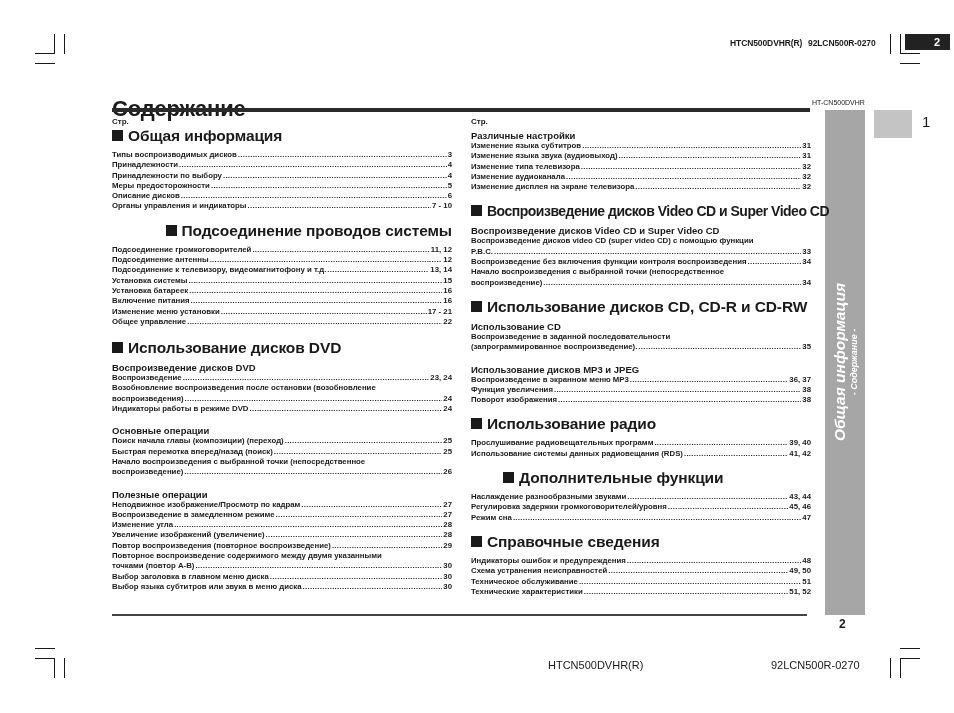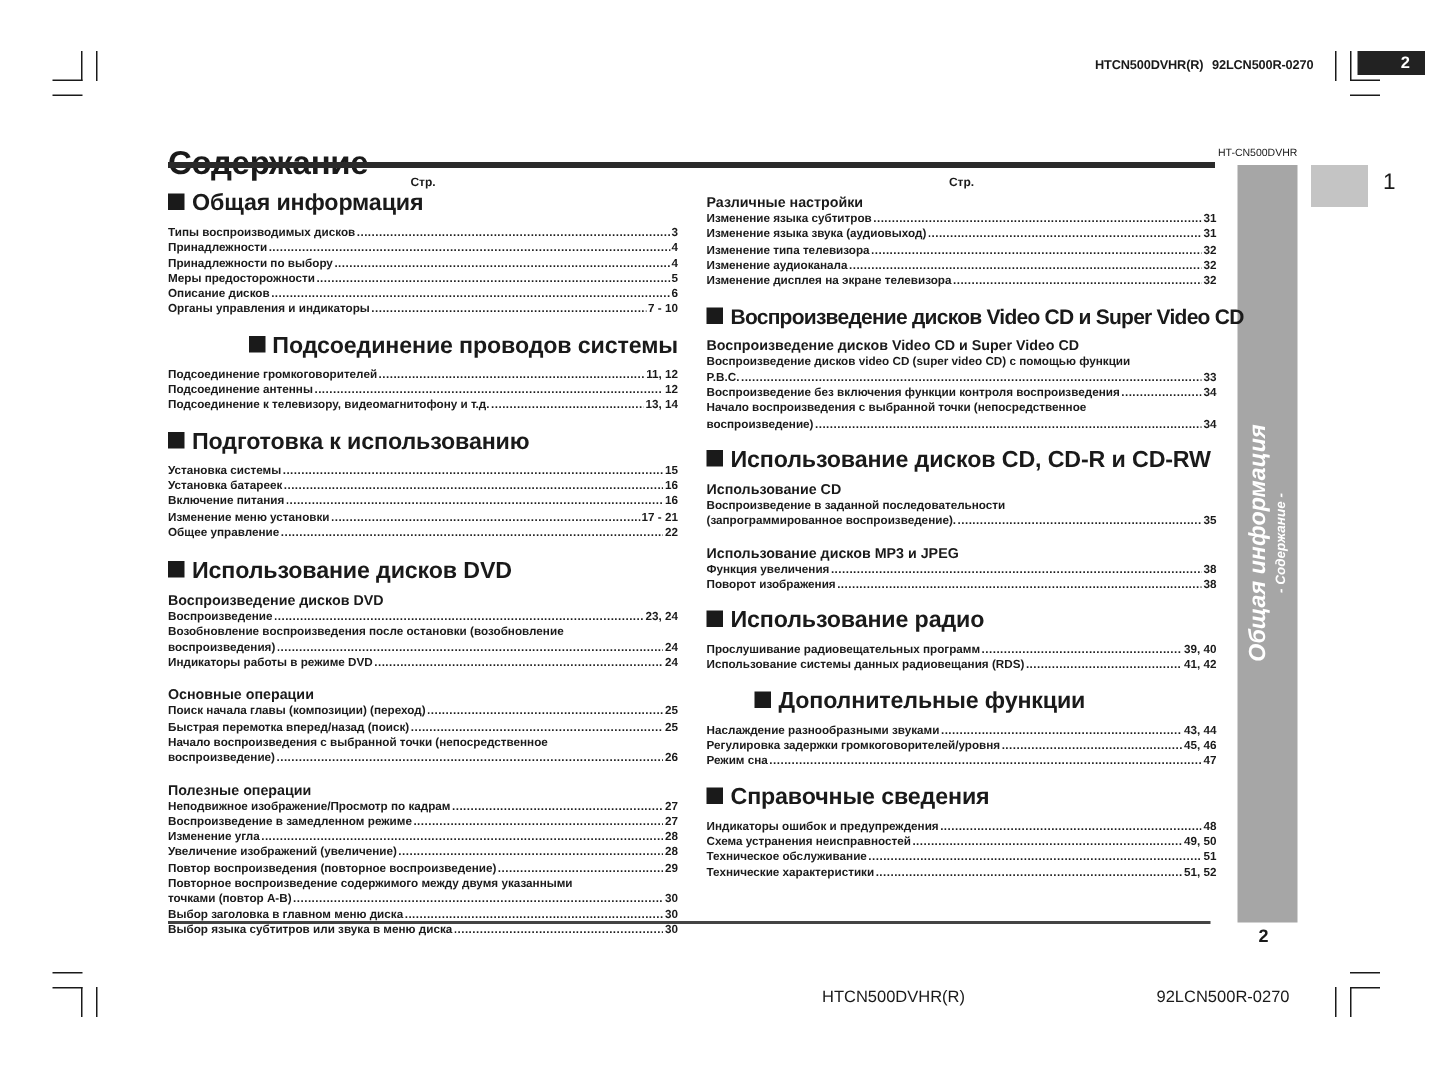--- a/index.html
+++ b/index.html
@@ -15,21 +15,21 @@
   .sidetab { position:absolute; left:825px; top:110px; width:40px; height:505px; background:#a6a6a6; }
   .sidetab-light { position:absolute; left:874px; top:110px; width:38px; height:28px; background:#c4c4c4; }
   .tab-num { position:absolute; left:922px; top:113px; font-size:15px; }
   .vert { position:absolute; left:845px; top:362px; transform:translate(-50%,-50%) rotate(-90deg); white-space:nowrap;
           color:#fff; text-align:center; }
   .vert .big { font-size:15.5px; font-style:italic; font-weight:bold; display:block; line-height:18px; }
   .vert .small { font-size:9px; font-style:italic; font-weight:bold; display:block; line-height:11px; }
   .col { position:absolute; top:117px; width:340px; }
   .col.left { left:112px; }
   .col.right { left:471px; }
-  .page-label { text-align:center; font-size:8px; font-weight:bold; height:10px; line-height:10px; }
+  .page-label { text-align:left; font-size:8px; font-weight:bold; height:10px; line-height:10px; }
   .section-h { font-size:15.5px; font-weight:bold; margin:2px 0 5px 0; line-height:18px; white-space:nowrap; letter-spacing:-0.1px; }
   .section-h .sq { display:inline-block; width:11px; height:11px; background:#1a1a1a; margin-right:5px; vertical-align:0px; }
   .section-h.narrow { font-size:14px; letter-spacing:-0.5px; }
   .sub-h { font-size:9.5px; font-weight:bold; margin-top:3px; line-height:11px; }
   .entry { font-size:7.8px; font-weight:bold; line-height:10.3px; display:flex; align-items:flex-end; }
   .entry .t { white-space:nowrap; }
   .entry .d { flex:1; overflow:hidden; white-space:nowrap; margin:0 1px; }
   .entry .d::after { content:"........................................................................................................................................................................................................................"; letter-spacing:0.3px; }
   .entry .p { white-space:nowrap; }
   .entry.ml { display:block; }
@@ -121,21 +121,20 @@
     <div class="entry">
       <span class="t">Подсоединение антенны</span>
       <span class="d"></span>
       <span class="p">12</span>
     </div>
     <div class="entry">
       <span class="t">Подсоединение к телевизору, видеомагнитофону и т.д.</span>
       <span class="d"></span>
       <span class="p">13, 14</span>
     </div>
-    <div class="section-h" style="margin-top: 10px;"><span class="sq"></span><span>Подготовка к использованию</span></div>
     <div class="entry">
       <span class="t">Установка системы</span>
       <span class="d"></span>
       <span class="p">15</span>
     </div>
     <div class="entry">
       <span class="t">Установка батареек</span>
       <span class="d"></span>
       <span class="p">16</span>
     </div>
@@ -297,20 +296,25 @@
       <span class="line1">Воспроизведение в заданной последовательности</span>
       <div class="row">
         <span class="t">(запрограммированное воспроизведение).</span>
         <span class="d"></span>
         <span class="p">35</span>
       </div>
     </div>
     <div class="gap"></div>
     <div class="sub-h">Использование дисков MP3 и JPEG</div>
     <div class="entry">
+      <span class="t">Воспроизведение в экранном меню MP3</span>
+      <span class="d"></span>
+      <span class="p">36, 37</span>
+    </div>
+    <div class="entry">
       <span class="t">Функция увеличения</span>
       <span class="d"></span>
       <span class="p">38</span>
     </div>
     <div class="entry">
       <span class="t">Поворот изображения</span>
       <span class="d"></span>
       <span class="p">38</span>
     </div>
     <div class="section-h" style="margin-top: 10px;"><span class="sq"></span><span>Использование радио</span></div>

